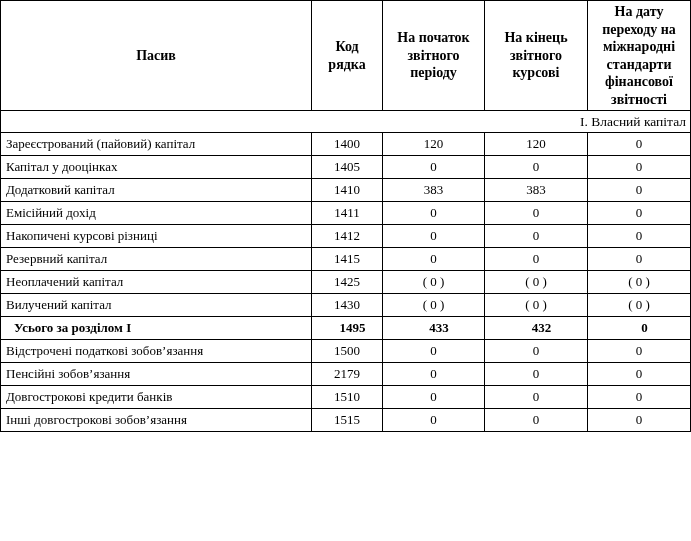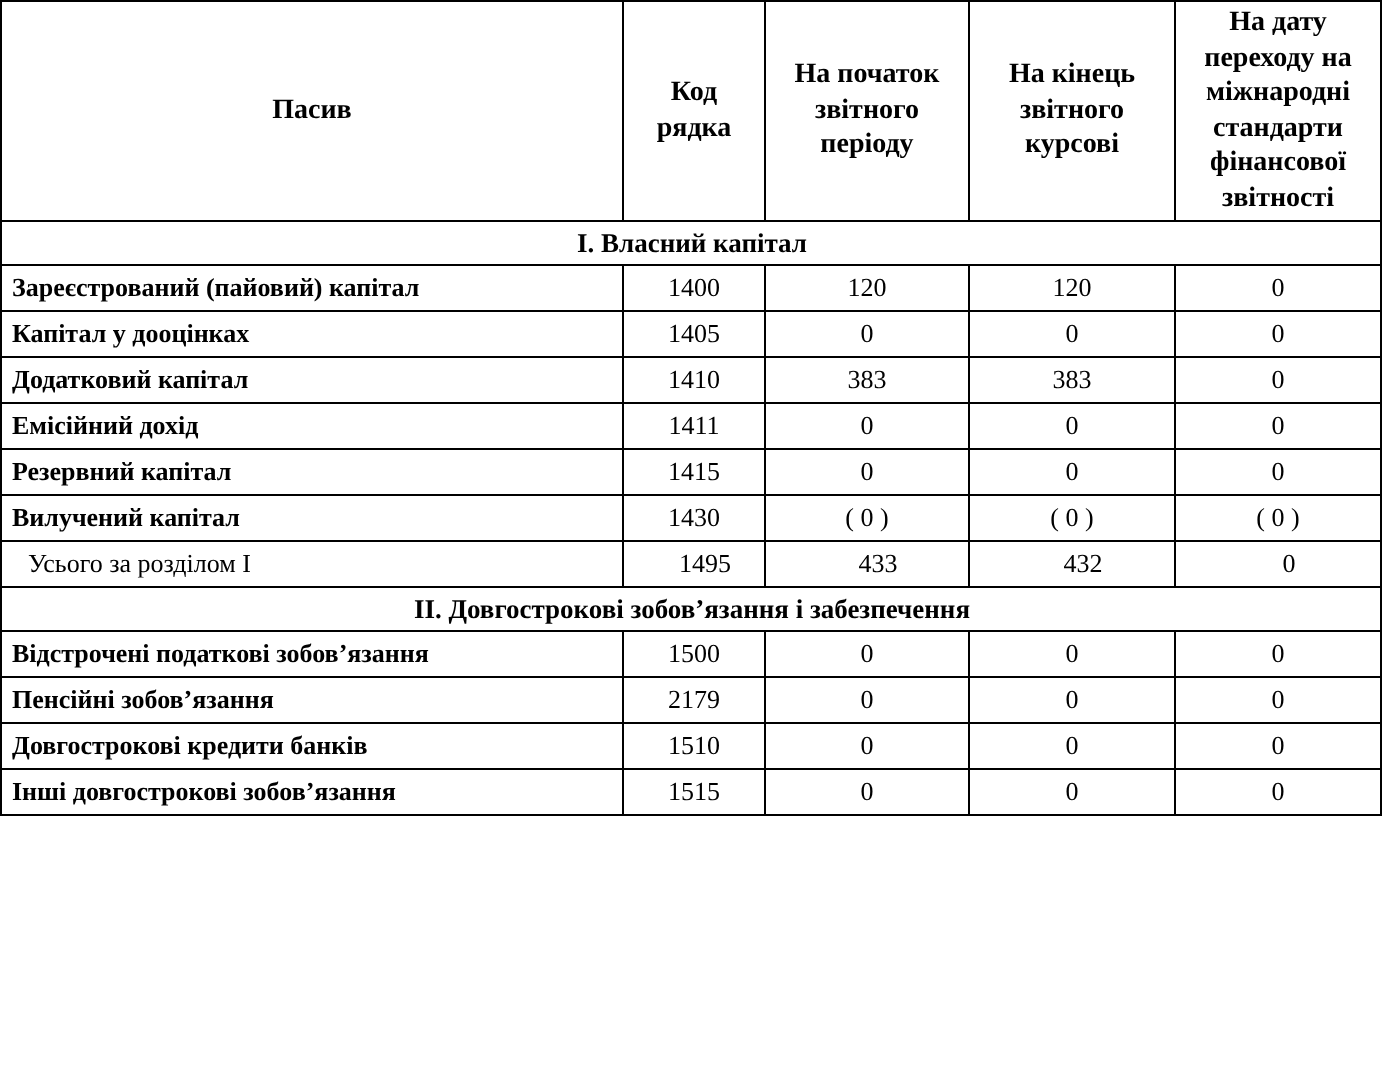--- a/index.html
+++ b/index.html
@@ -35,41 +35,40 @@
     padding: 2px 4px;
     height: 96px;
   }
   td.lbl {
     font-size: 13px;
     text-align: left;
     vertical-align: middle;
     padding: 2px 4px 2px 5px;
     white-space: nowrap;
     height: 23px;
-    font-weight: bold;
   }
   td.code, td.val {
     font-size: 13px;
     text-align: center;
     vertical-align: middle;
     padding: 2px 2px;
     white-space: nowrap;
     height: 23px;
   }
   td.section {
     font-size: 13.5px;
-    font-weight: bold;
-    text-align: center;
+    font-weight: normal;
+    text-align: right;
     vertical-align: middle;
     padding: 2px 4px 2px 5px;
     white-space: nowrap;
     height: 22px;
   }
   tr.total td {
-    font-weight: normal;
+    font-weight: bold;
     padding-left: 13px;
   }
 </style>
 </head>
 <body>
 
 <div class="sheet">
   <table class="fin">
     <colgroup>
       <col style="width:311px">
@@ -113,42 +112,53 @@
         <td class="val">0</td>
       </tr>
       <tr>
         <td class="lbl">Емісійний дохід</td>
         <td class="code">1411</td>
         <td class="val">0</td>
         <td class="val">0</td>
         <td class="val">0</td>
       </tr>
       <tr>
+        <td class="lbl">Накопичені курсові різниці</td>
+        <td class="code">1412</td>
+        <td class="val">0</td>
+        <td class="val">0</td>
+        <td class="val">0</td>
+      </tr>
+      <tr>
         <td class="lbl">Резервний капітал</td>
         <td class="code">1415</td>
         <td class="val">0</td>
         <td class="val">0</td>
         <td class="val">0</td>
+      </tr>
+      <tr>
+        <td class="lbl">Неоплачений капітал</td>
+        <td class="code">1425</td>
+        <td class="val">( 0 )</td>
+        <td class="val">( 0 )</td>
+        <td class="val">( 0 )</td>
       </tr>
       <tr>
         <td class="lbl">Вилучений капітал</td>
         <td class="code">1430</td>
         <td class="val">( 0 )</td>
         <td class="val">( 0 )</td>
         <td class="val">( 0 )</td>
       </tr>
       <tr class="total">
         <td class="lbl">Усього за розділом I</td>
         <td class="code">1495</td>
         <td class="val">433</td>
         <td class="val">432</td>
         <td class="val">0</td>
-      </tr>
-      <tr>
-        <td class="section" colspan="5">II. Довгострокові зобов’язання і забезпечення</td>
       </tr>
       <tr>
         <td class="lbl">Відстрочені податкові зобов’язання</td>
         <td class="code">1500</td>
         <td class="val">0</td>
         <td class="val">0</td>
         <td class="val">0</td>
       </tr>
       <tr>
         <td class="lbl">Пенсійні зобов’язання</td>

